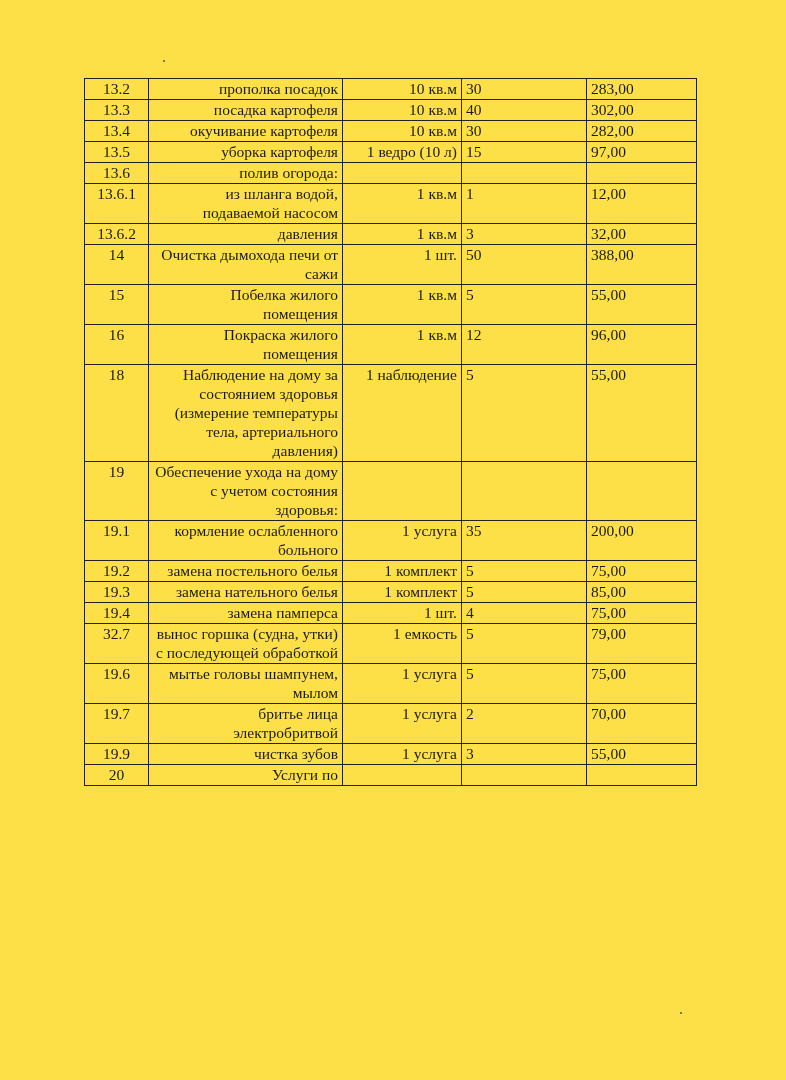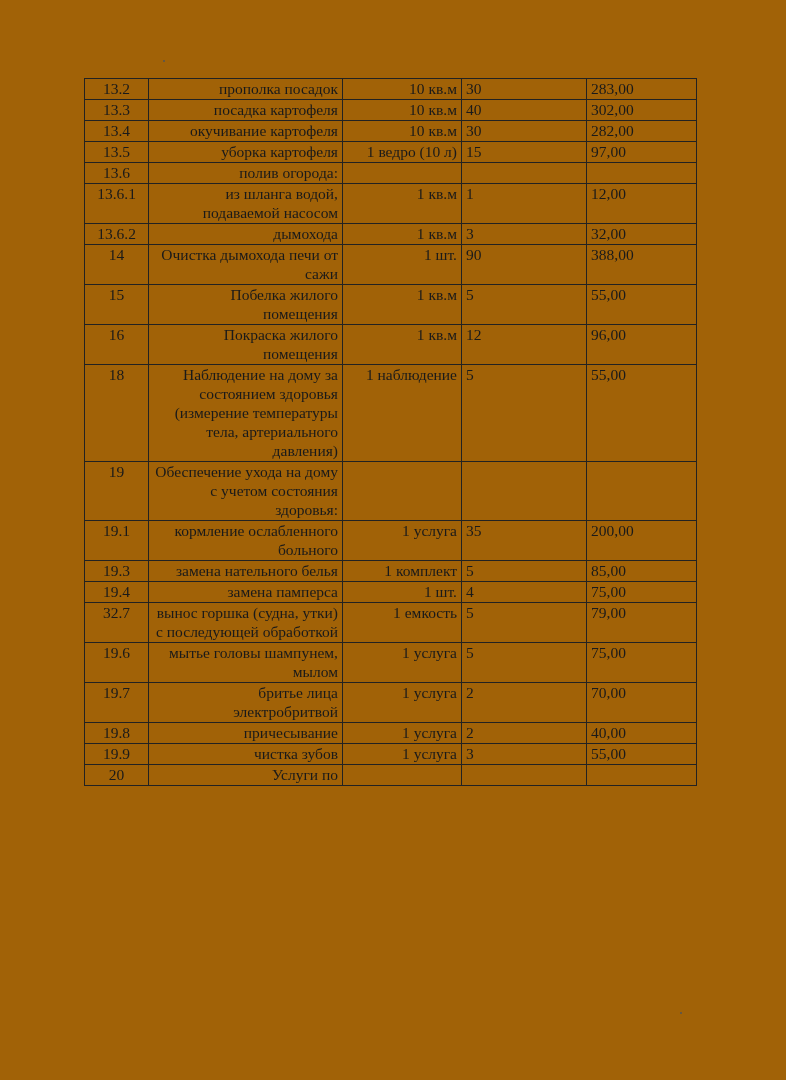--- a/index.html
+++ b/index.html
@@ -1,18 +1,18 @@
 <!DOCTYPE html>
 <html><head>
 <meta charset="utf-8">
 <style>
   html, body { margin: 0; padding: 0; background: #ffffff; }
   body { width: 786px; height: 1080px; position: relative; overflow: hidden;
          font-family: "Liberation Serif", "DejaVu Serif", serif; color: #1a1a1a; }
-  .page { position: absolute; left: 0; top: 0; width: 786px; height: 1080px; background: #a16207; }
+  .page { position: absolute; left: 0; top: 0; width: 786px; height: 1080px; background: #fde047; }
   table.tariff {
     position: absolute; left: 84px; top: 78px; width: 612px;
     border-collapse: collapse; table-layout: fixed; font-size: 15.5px; line-height: 19px;
   }
   table.tariff td { border: 1.3px solid #222; padding: 0 4px 1px 4px; vertical-align: top; }
   col.c-num { width: 64px; }
   col.c-name { width: 194px; }
   col.c-unit { width: 119px; }
   col.c-time { width: 125px; }
   col.c-price { width: 110px; }
@@ -76,30 +76,30 @@
         </tr>
       <tr>
           <td class="num">13.6.1</td>
           <td class="name">из шланга водой, подаваемой насосом</td>
           <td class="unit">1 кв.м</td>
           <td class="time">1</td>
           <td class="price">12,00</td>
         </tr>
       <tr>
           <td class="num">13.6.2</td>
-          <td class="name">дымохода</td>
+          <td class="name">давления</td>
           <td class="unit">1 кв.м</td>
           <td class="time">3</td>
           <td class="price">32,00</td>
         </tr>
       <tr>
           <td class="num">14</td>
           <td class="name">Очистка дымохода печи от сажи</td>
           <td class="unit">1 шт.</td>
-          <td class="time">90</td>
+          <td class="time">50</td>
           <td class="price">388,00</td>
         </tr>
       <tr>
           <td class="num">15</td>
           <td class="name">Побелка жилого помещения</td>
           <td class="unit">1 кв.м</td>
           <td class="time">5</td>
           <td class="price">55,00</td>
         </tr>
       <tr>
@@ -124,20 +124,27 @@
           <td class="price"></td>
         </tr>
       <tr>
           <td class="num">19.1</td>
           <td class="name">кормление ослабленного больного</td>
           <td class="unit">1 услуга</td>
           <td class="time">35</td>
           <td class="price">200,00</td>
         </tr>
       <tr>
+          <td class="num">19.2</td>
+          <td class="name">замена постельного белья</td>
+          <td class="unit">1 комплект</td>
+          <td class="time">5</td>
+          <td class="price">75,00</td>
+        </tr>
+      <tr>
           <td class="num">19.3</td>
           <td class="name">замена нательного белья</td>
           <td class="unit">1 комплект</td>
           <td class="time">5</td>
           <td class="price">85,00</td>
         </tr>
       <tr>
           <td class="num">19.4</td>
           <td class="name">замена памперса</td>
           <td class="unit">1 шт.</td>
@@ -159,27 +166,20 @@
           <td class="price">75,00</td>
         </tr>
       <tr>
           <td class="num">19.7</td>
           <td class="name">бритье лица электробритвой</td>
           <td class="unit">1 услуга</td>
           <td class="time">2</td>
           <td class="price">70,00</td>
         </tr>
       <tr>
-          <td class="num">19.8</td>
-          <td class="name">причесывание</td>
-          <td class="unit">1 услуга</td>
-          <td class="time">2</td>
-          <td class="price">40,00</td>
-        </tr>
-      <tr>
           <td class="num">19.9</td>
           <td class="name">чистка зубов</td>
           <td class="unit">1 услуга</td>
           <td class="time">3</td>
           <td class="price">55,00</td>
         </tr>
       <tr>
           <td class="num">20</td>
           <td class="name">Услуги по</td>
           <td class="unit"></td>

